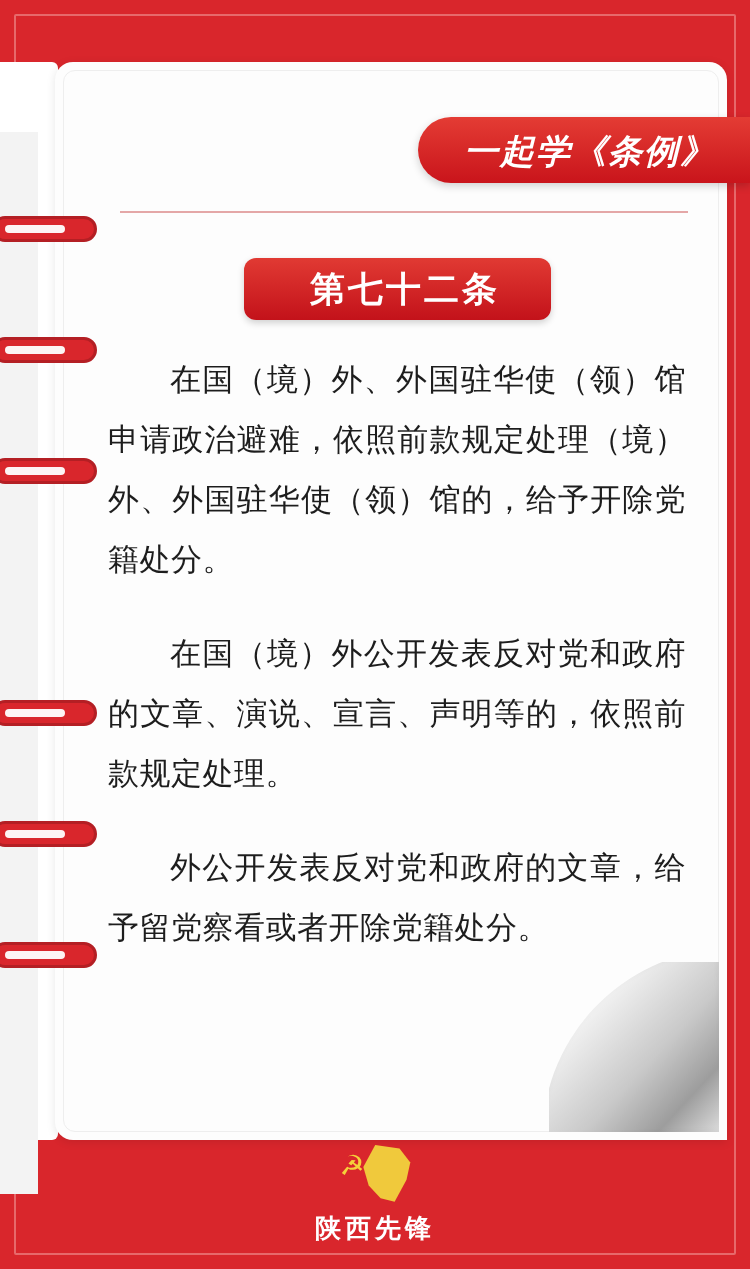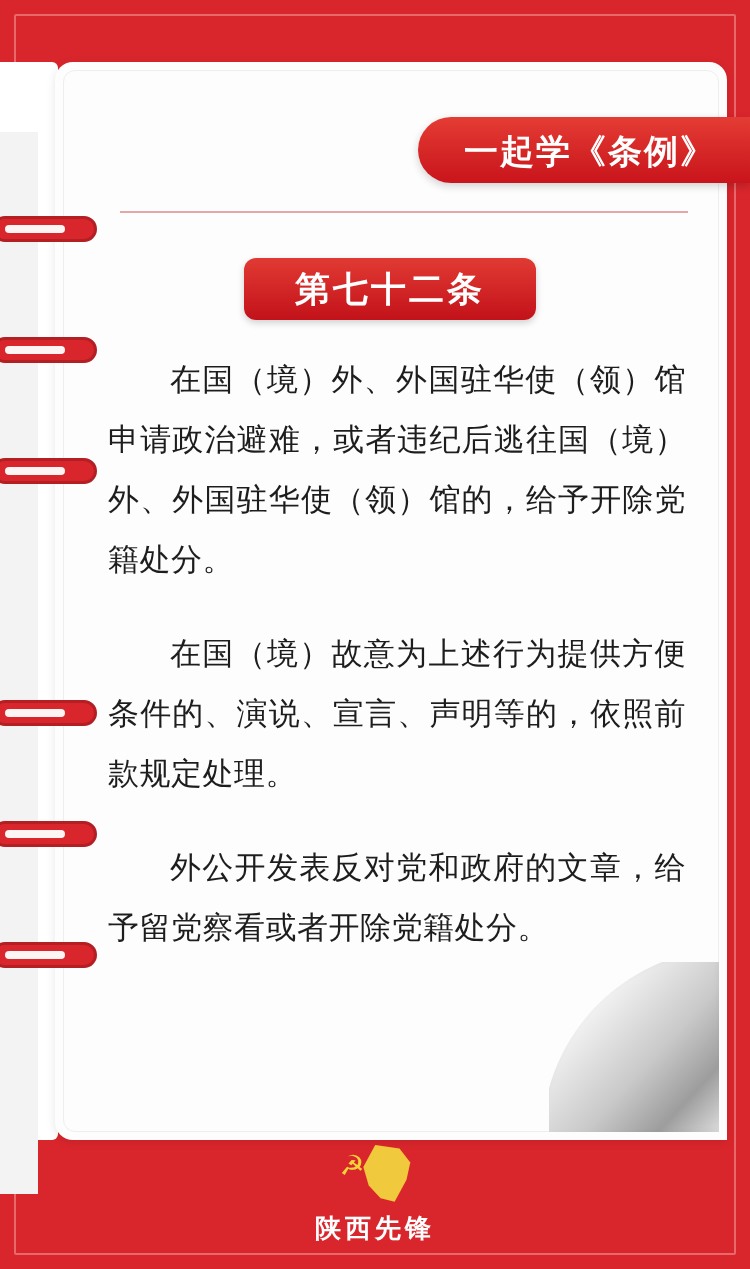--- a/index.html
+++ b/index.html
@@ -109,20 +109,21 @@
     min-width: 300px;
     background: linear-gradient(180deg, #e43c34 0%, #c9141b 100%);
     border-top-left-radius: 33px;
     border-bottom-left-radius: 33px;
     display: flex;
     align-items: center;
     justify-content: center;
     padding: 4px 34px 0 46px;
     box-sizing: border-box;
     box-shadow: 0 3px 8px rgba(0,0,0,0.18);
+    font-style: italic;
   }
   .ribbon-text {
     color: #ffffff;
     font-size: 34px;
     font-weight: bold;
     letter-spacing: 2px;
     white-space: nowrap;
   }
   
   .divider {
@@ -139,20 +140,21 @@
     left: 244px;
     top: 258px;
     width: 292px;
     height: 62px;
     background: linear-gradient(180deg, #e13a33 0%, #c3121a 100%);
     border-radius: 12px;
     display: flex;
     align-items: center;
     justify-content: center;
     box-shadow: 0 3px 7px rgba(0,0,0,0.18);
+    padding-left: 15px;
   }
   .badge-text {
     color: #ffffff;
     font-size: 35px;
     font-weight: bold;
     letter-spacing: 3px;
   }
   
   .body-text {
     position: absolute;
@@ -271,22 +273,22 @@
     <span class="ribbon-text">一起学《条例》</span>
   </div>
 
   <div class="divider"></div>
 
   <div class="badge">
     <span class="badge-text">第七十二条</span>
   </div>
 
   <div class="body-text">
-    <p class="para">在国（境）外、外国驻华使（领）馆申请政治避难，或者违纪后逃往国（境）外、外国驻华使（领）馆的，给予开除党籍处分。</p>
-    <p class="para">在国（境）故意为上述行为提供方便条件的、演说、宣言、声明等的，依照前款规定处理。</p>
+    <p class="para">在国（境）外、外国驻华使（领）馆申请政治避难，依照前款规定处理（境）外、外国驻华使（领）馆的，给予开除党籍处分。</p>
+    <p class="para">在国（境）外公开发表反对党和政府的文章、演说、宣言、声明等的，依照前款规定处理。</p>
     <p class="para">外公开发表反对党和政府的文章，给予留党察看或者开除党籍处分。</p>
   </div>
 
   <div class="ring r1"></div>
   <div class="ring r2"></div>
   <div class="ring r3"></div>
   <div class="ring r4"></div>
   <div class="ring r5"></div>
   <div class="ring r6"></div>
 

